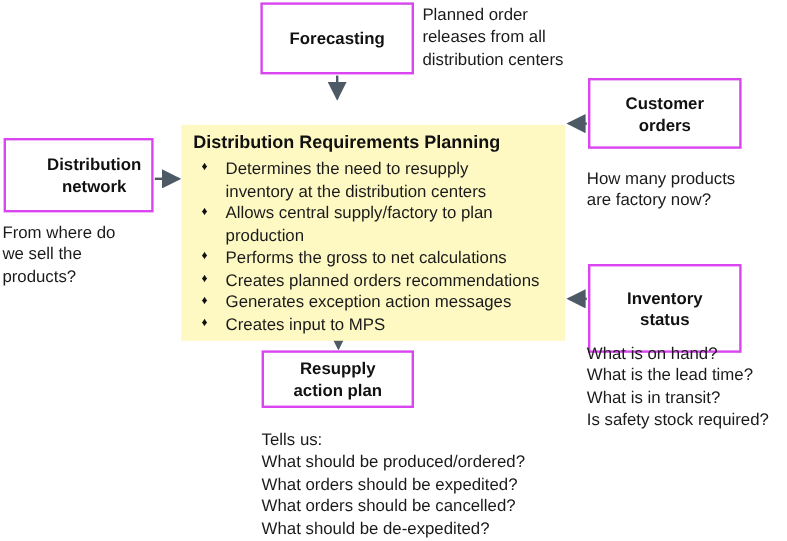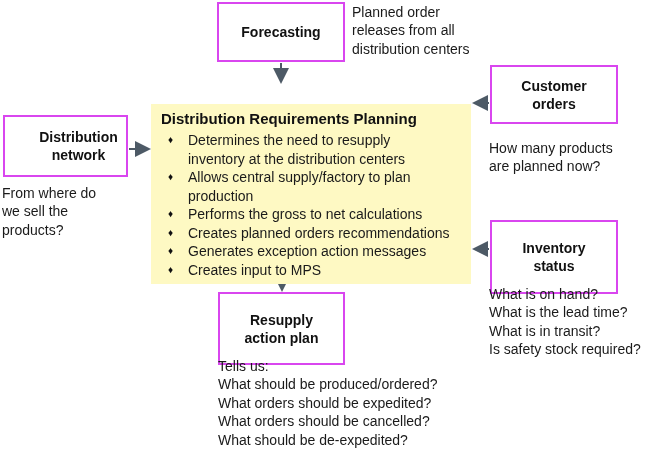--- a/index.html
+++ b/index.html
@@ -90,21 +90,21 @@
     <div class="nl">products?</div>
   </div>
 
   <div class="wbox" style="left:490px;top:65px;width:128px;height:59px;">
     <div>Customer</div>
     <div>orders</div>
   </div>
 
   <div class="note" style="left:489px;top:139px;">
     <div class="nl">How many products</div>
-    <div class="nl">are planned now?</div>
+    <div class="nl">are factory now?</div>
   </div>
 
   <div class="wbox" style="left:490px;top:220px;width:128px;height:74px;">
     <div>Inventory</div>
     <div>status</div>
   </div>
 
   <div class="note" style="left:489px;top:285px;">
     <div class="nl">What is on hand?</div>
     <div class="nl">What is the lead time?</div>
@@ -153,21 +153,21 @@
     </div>
 
     <div class="bullet">
       <span class="glyph">♦</span>
       <div class="blines">
         <div>Creates input to MPS</div>
       </div>
     </div>
   </div>
 
-  <div class="wbox" style="left:218px;top:292px;width:127px;height:73px;">
+  <div class="wbox" style="left:218px;top:292px;width:127px;height:48px;">
     <div>Resupply</div>
     <div>action plan</div>
   </div>
 
   <div class="note" style="left:218px;top:357px;">
     <div class="nl">Tells us:</div>
     <div class="nl">What should be produced/ordered?</div>
     <div class="nl">What orders should be expedited?</div>
     <div class="nl">What orders should be cancelled?</div>
     <div class="nl">What should be de-expedited?</div>

